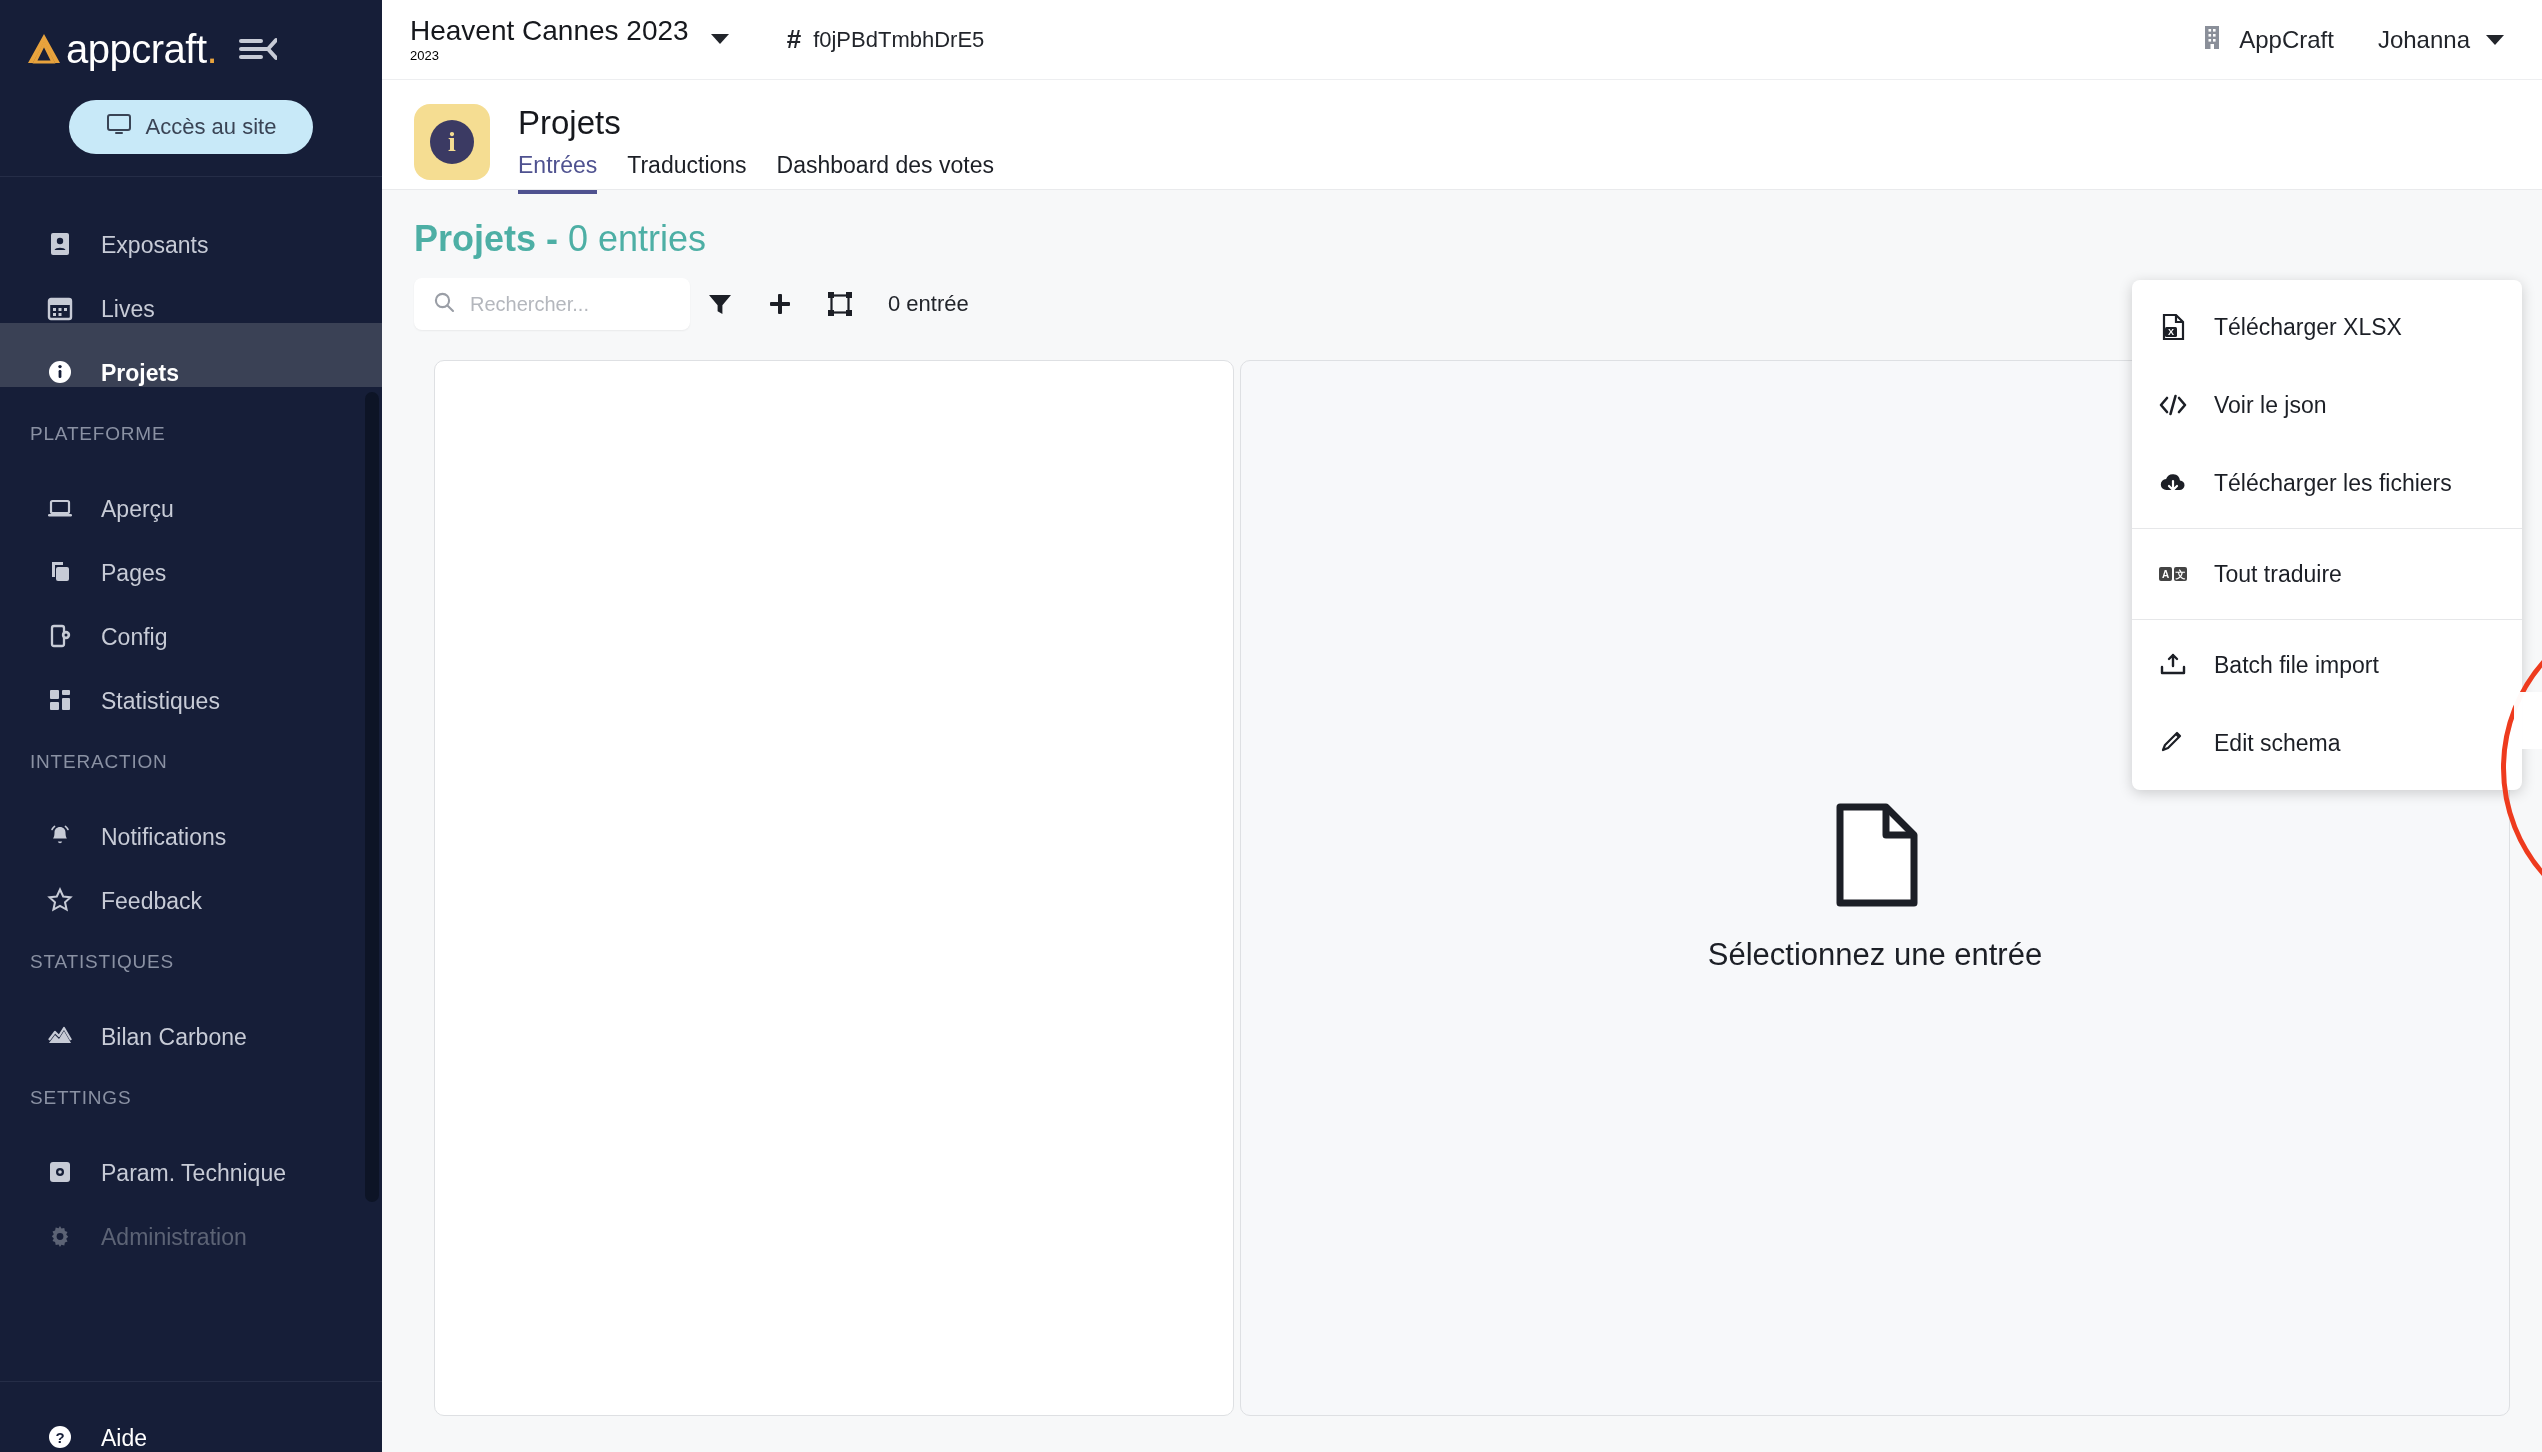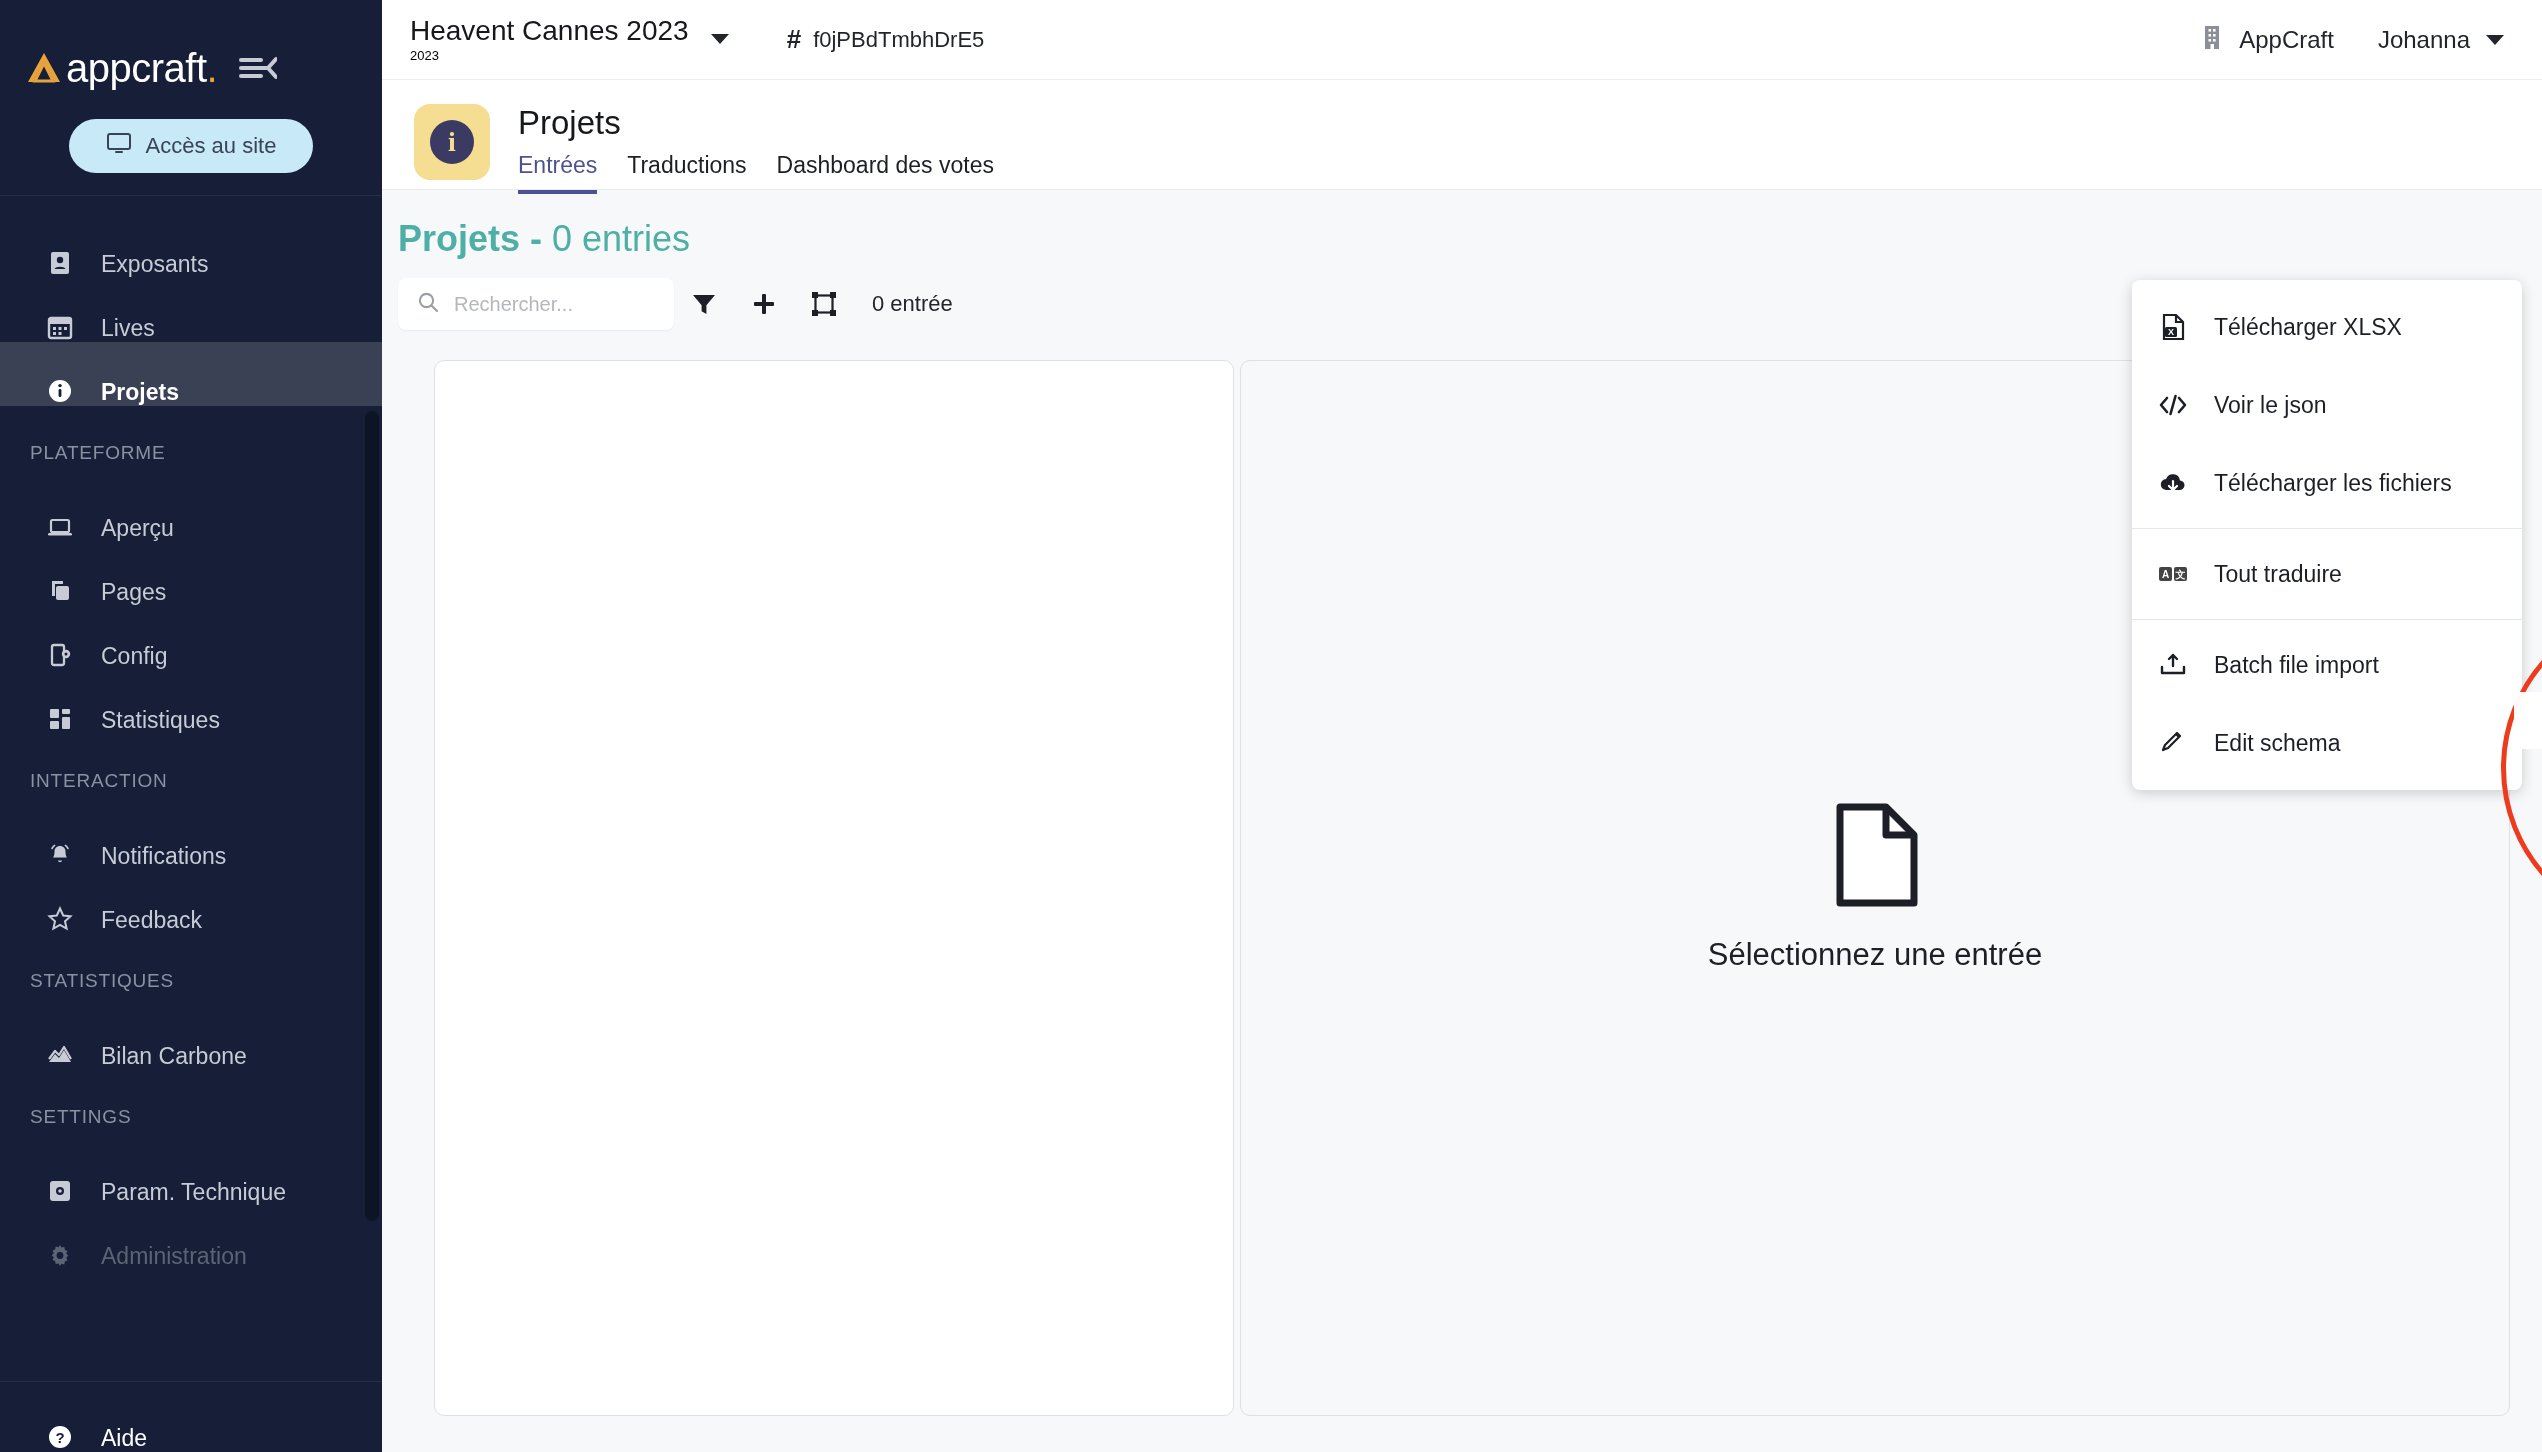--- a/index.html
+++ b/index.html
@@ -16,21 +16,20 @@
     width: 382px; height: 1452px;
     background: #161E38;
     flex: 0 0 382px;
     position: relative;
     display: flex; flex-direction: column;
   }
   .sb-logo-row {
     display: flex; align-items: center;
     padding: 20px 22px 0 24px;
     height: 78px;
-    margin-top: 19px;
   }
   .logo-mark { width: 40px; height: 40px; flex: 0 0 40px; }
   .logo-text {
     font-size: 40px; color: #ffffff; letter-spacing: -0.5px;
     font-weight: 400; margin-left: 2px;
   }
   .logo-dot { color: #E8A33D; }
   .collapse-icon { margin-left: 22px; width: 38px; height: 30px; flex:0 0 38px; }
 
   .access-btn {
@@ -124,21 +123,21 @@
     color: #F5DD92; font-size: 28px; font-weight: 700;
     display:flex; align-items:center; justify-content:center;
     font-family: "Liberation Serif", serif;
   }
   .headtext { margin-left: 28px; }
   .page-title { font-size: 33px; color: #16181D; font-weight: 400; }
   .tabs { display: flex; gap: 30px; margin-top: 10px; }
   .tab { font-size: 23px; color: #1C1F26; padding-bottom: 11px; cursor: pointer; }
   .tab.active { color: #4F5290; border-bottom: 4px solid #4F5290; font-weight: 400; }
 
-  .content { flex: 1 1 auto; position: relative; padding: 0 16px; }
+  .content { flex: 1 1 auto; position: relative; padding: 0 32px; }
 
   .section-title {
     font-size: 36px; color: #4DAFA5; padding: 28px 0 18px 0;
   }
   .section-title b { font-weight: 700; }
   .section-title span { font-weight: 400; }
 
   .toolbar { display: flex; align-items: center; gap: 0; margin-bottom: 22px; }
   .search-box {
     width: 276px; height: 52px; background: #ffffff; border-radius: 8px;

